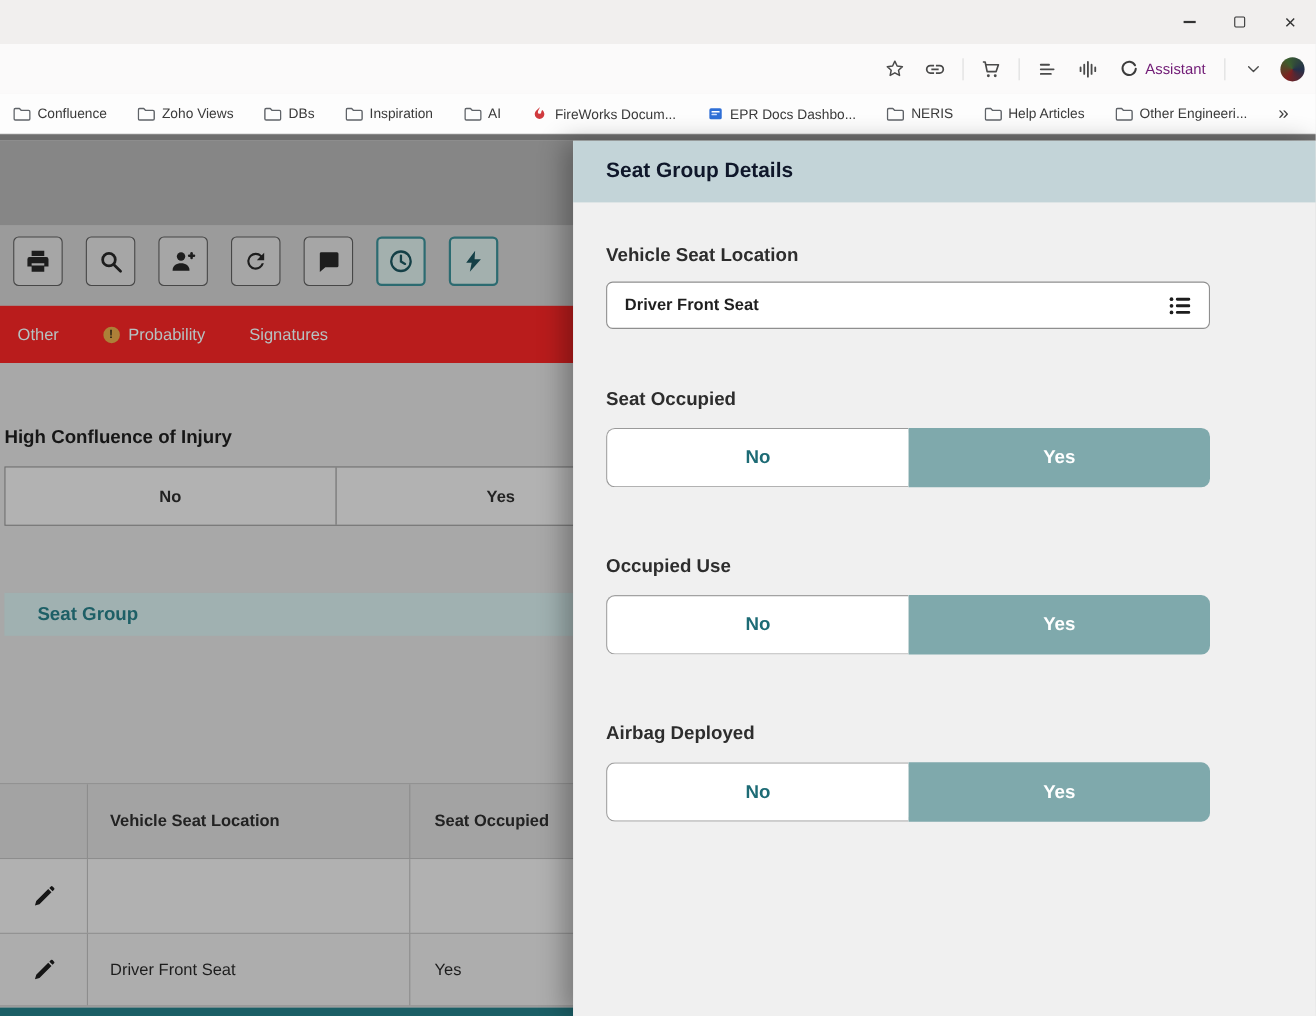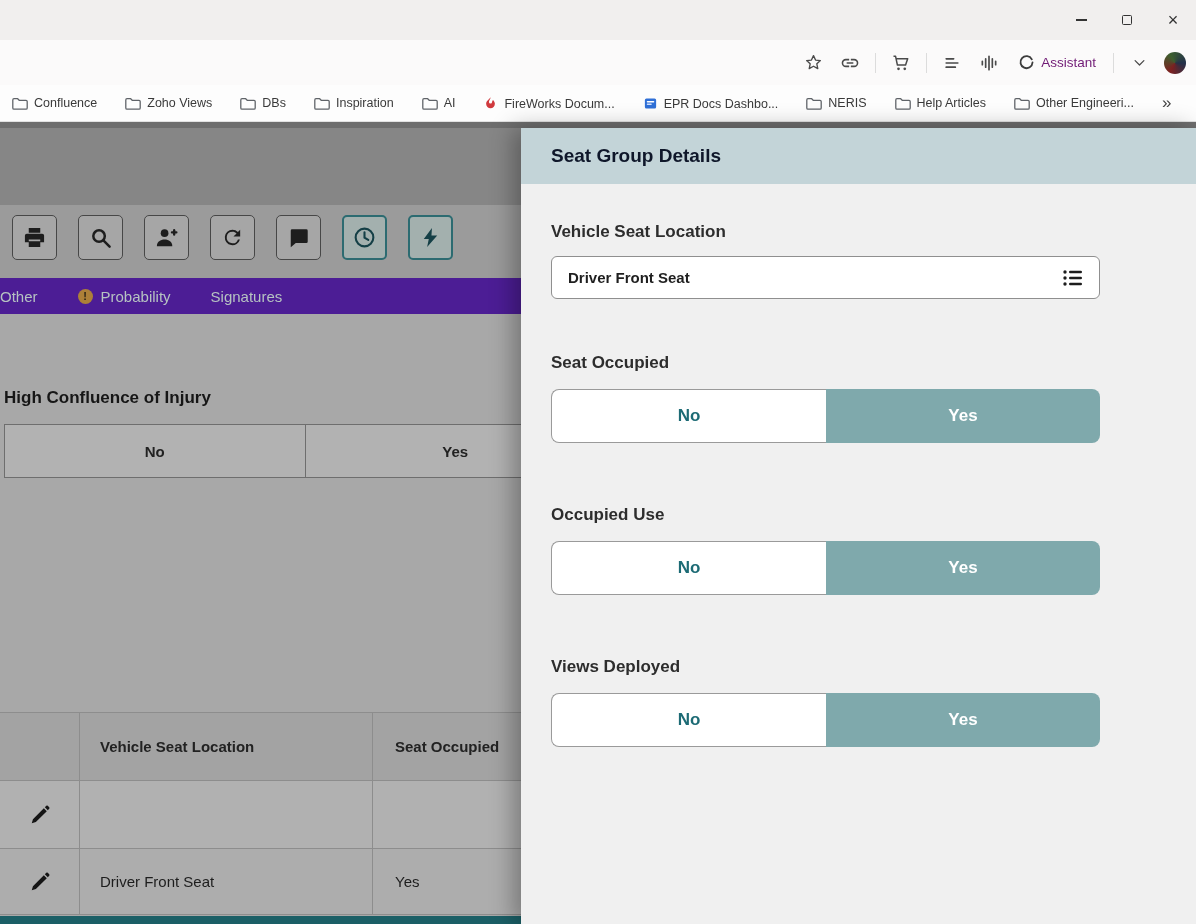--- a/index.html
+++ b/index.html
@@ -31,21 +31,21 @@
   .bm-label{font-size:12.5px;color:#3a3a3a;}
   .bm-overflow{margin-left:auto;font-size:17px;color:#444;padding-right:24px;cursor:pointer;}
 
   
   .dim-strip{position:absolute;top:122px;left:0;width:1196px;height:6px;background:#6e6e6e;}
   .left-app{position:absolute;top:128px;left:0;width:521px;height:796px;background:#a8a8a8;overflow:hidden;}
   .la-header{position:absolute;top:0;left:0;width:100%;height:77px;background:#868686;}
   .la-toolbar{position:absolute;top:77px;left:0;width:100%;height:73px;background:#9b9b9b;}
   .tool-btn{position:absolute;top:10px;width:45px;height:45px;background:#a6a6a6;border:1.5px solid #474747;border-radius:5px;display:flex;align-items:center;justify-content:center;padding:0;}
   .tool-btn.active{border:2px solid #2c6b71;background:#a3b0ae;}
-  .la-nav{position:absolute;top:150px;left:0;width:100%;height:36px;background:#4c1d95;display:flex;align-items:center;gap:40px;}
+  .la-nav{position:absolute;top:150px;left:0;width:100%;height:52px;background:#b91c1c;display:flex;align-items:center;gap:40px;padding-left:16px;}
   .la-tab{font-size:15px;color:#b6c2c2;display:flex;align-items:center;gap:8px;cursor:pointer;}
   .warn-dot{width:15px;height:15px;border-radius:50%;background:#ad8038;color:#2b2315;font-size:11px;font-weight:bold;display:flex;align-items:center;justify-content:center;}
   .la-question-label{position:absolute;top:260px;left:4px;font-size:17px;font-weight:bold;color:#161616;}
   .la-segmented{position:absolute;top:296px;left:4px;width:602px;height:54px;display:flex;border:1px solid #6e6e6e;background:#b2b2b2;}
   .la-seg-opt{flex:1;display:flex;align-items:center;justify-content:center;font-size:15px;font-weight:bold;color:#222;cursor:pointer;}
   .la-seg-opt + .la-seg-opt{border-left:1px solid #6e6e6e;}
   .la-section{position:absolute;top:411px;left:4px;width:602px;height:39px;background:#a0b1b1;display:flex;align-items:center;padding-left:30px;}
   .la-section span{font-size:17px;font-weight:bold;color:#1d5f66;}
   .la-table{position:absolute;top:584px;left:0;width:606px;border-top:1px solid #8d8d8d;}
   .tr{display:flex;height:68px;border-bottom:1px solid #8d8d8d;background:#b1b1b1;}
@@ -283,20 +283,23 @@
     <span class="la-tab">Signatures</span>
   </div>
 
   <div class="la-question-label">High Confluence of Injury</div>
 
   <div class="la-segmented">
     <div class="la-seg-opt">No</div>
     <div class="la-seg-opt">Yes</div>
   </div>
 
+  <div class="la-section">
+    <span>Seat Group</span>
+  </div>
 
   <div class="la-table">
     <div class="tr th">
       <div class="td c1"></div>
       <div class="td c2">Vehicle Seat Location</div>
       <div class="td c3">Seat Occupied</div>
     </div>
     <div class="tr">
       <div class="td c1">
         <button class="edit-btn">
@@ -349,18 +352,18 @@
     <div class="opt no">No</div>
     <div class="opt yes">Yes</div>
   </div>
 
   <div class="field-label l3">Occupied Use</div>
   <div class="toggle t2">
     <div class="opt no">No</div>
     <div class="opt yes">Yes</div>
   </div>
 
-  <div class="field-label l4">Views Deployed</div>
+  <div class="field-label l4">Airbag Deployed</div>
   <div class="toggle t3">
     <div class="opt no">No</div>
     <div class="opt yes">Yes</div>
   </div>
 </div>
 
 </body></html>

